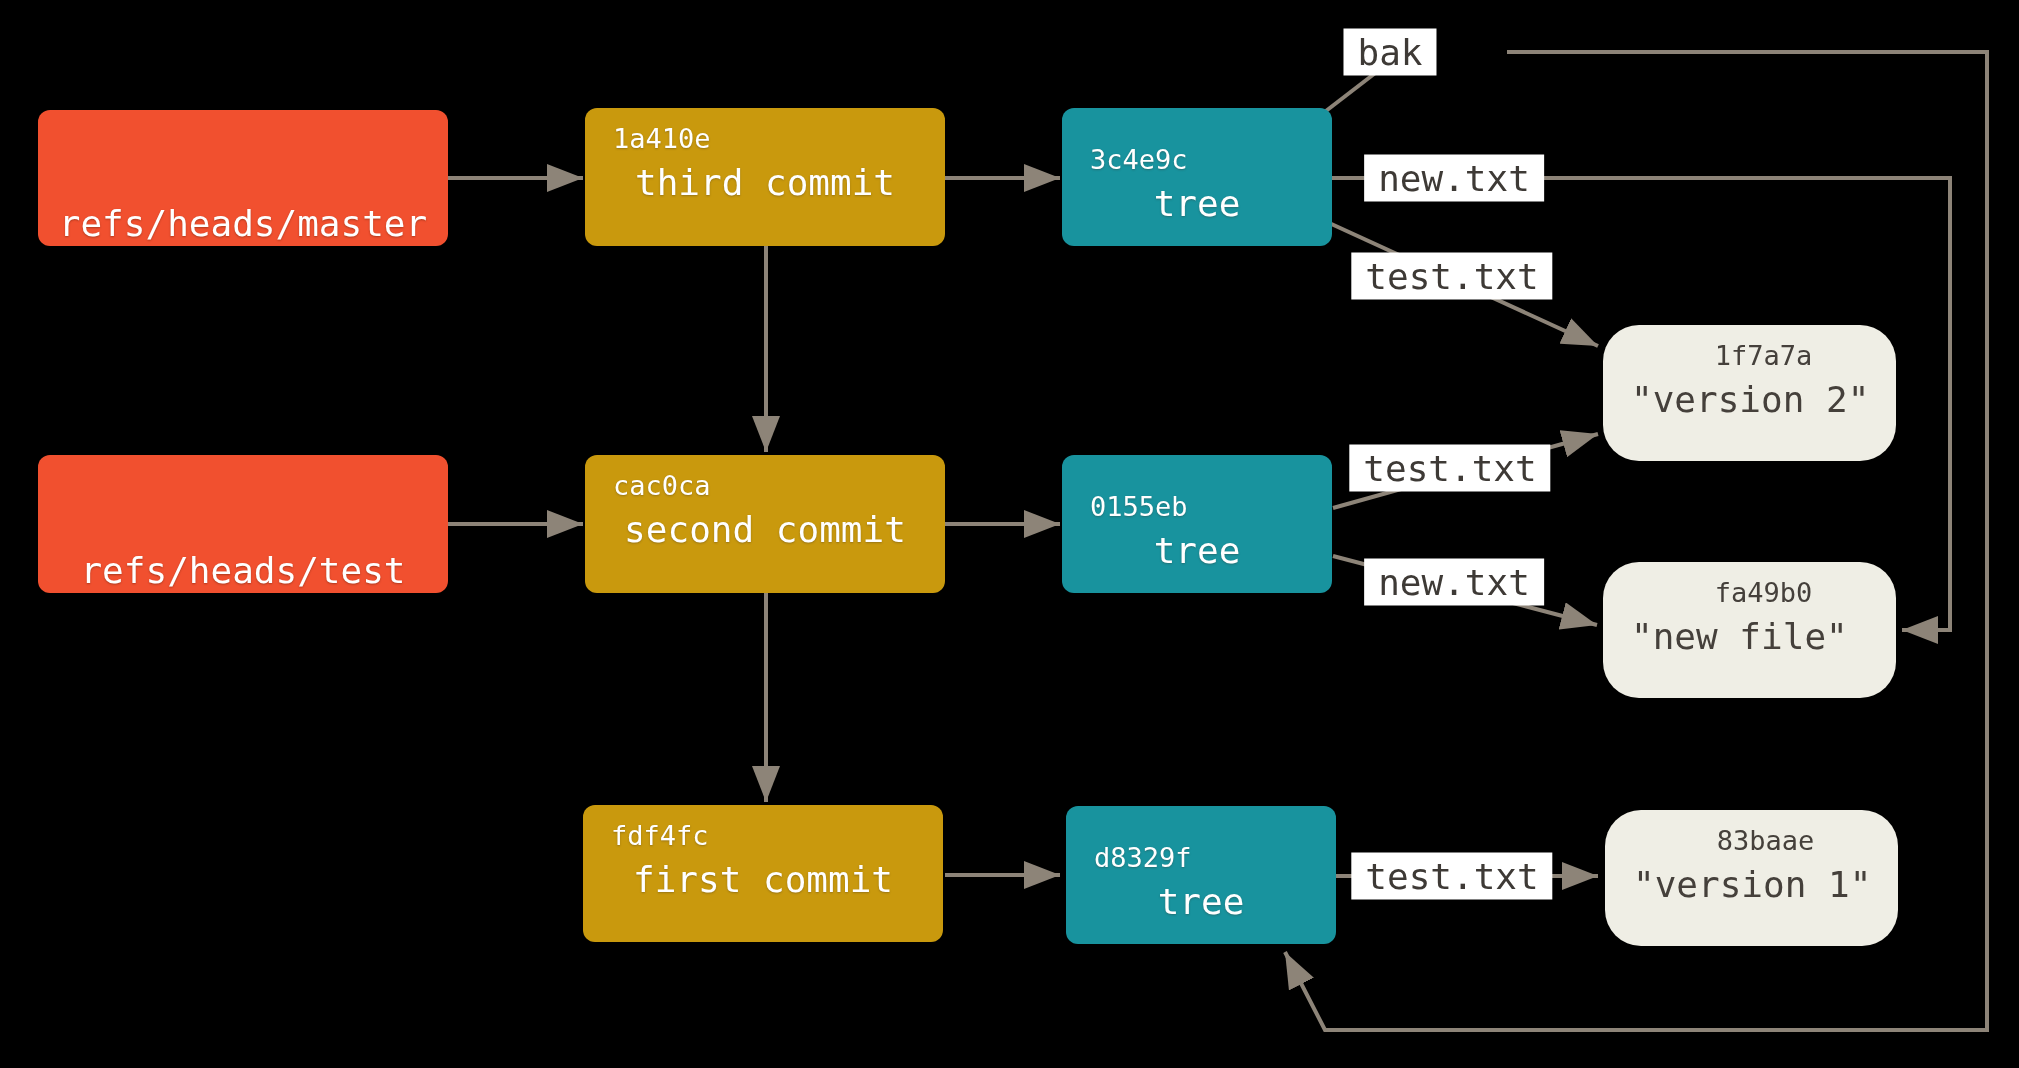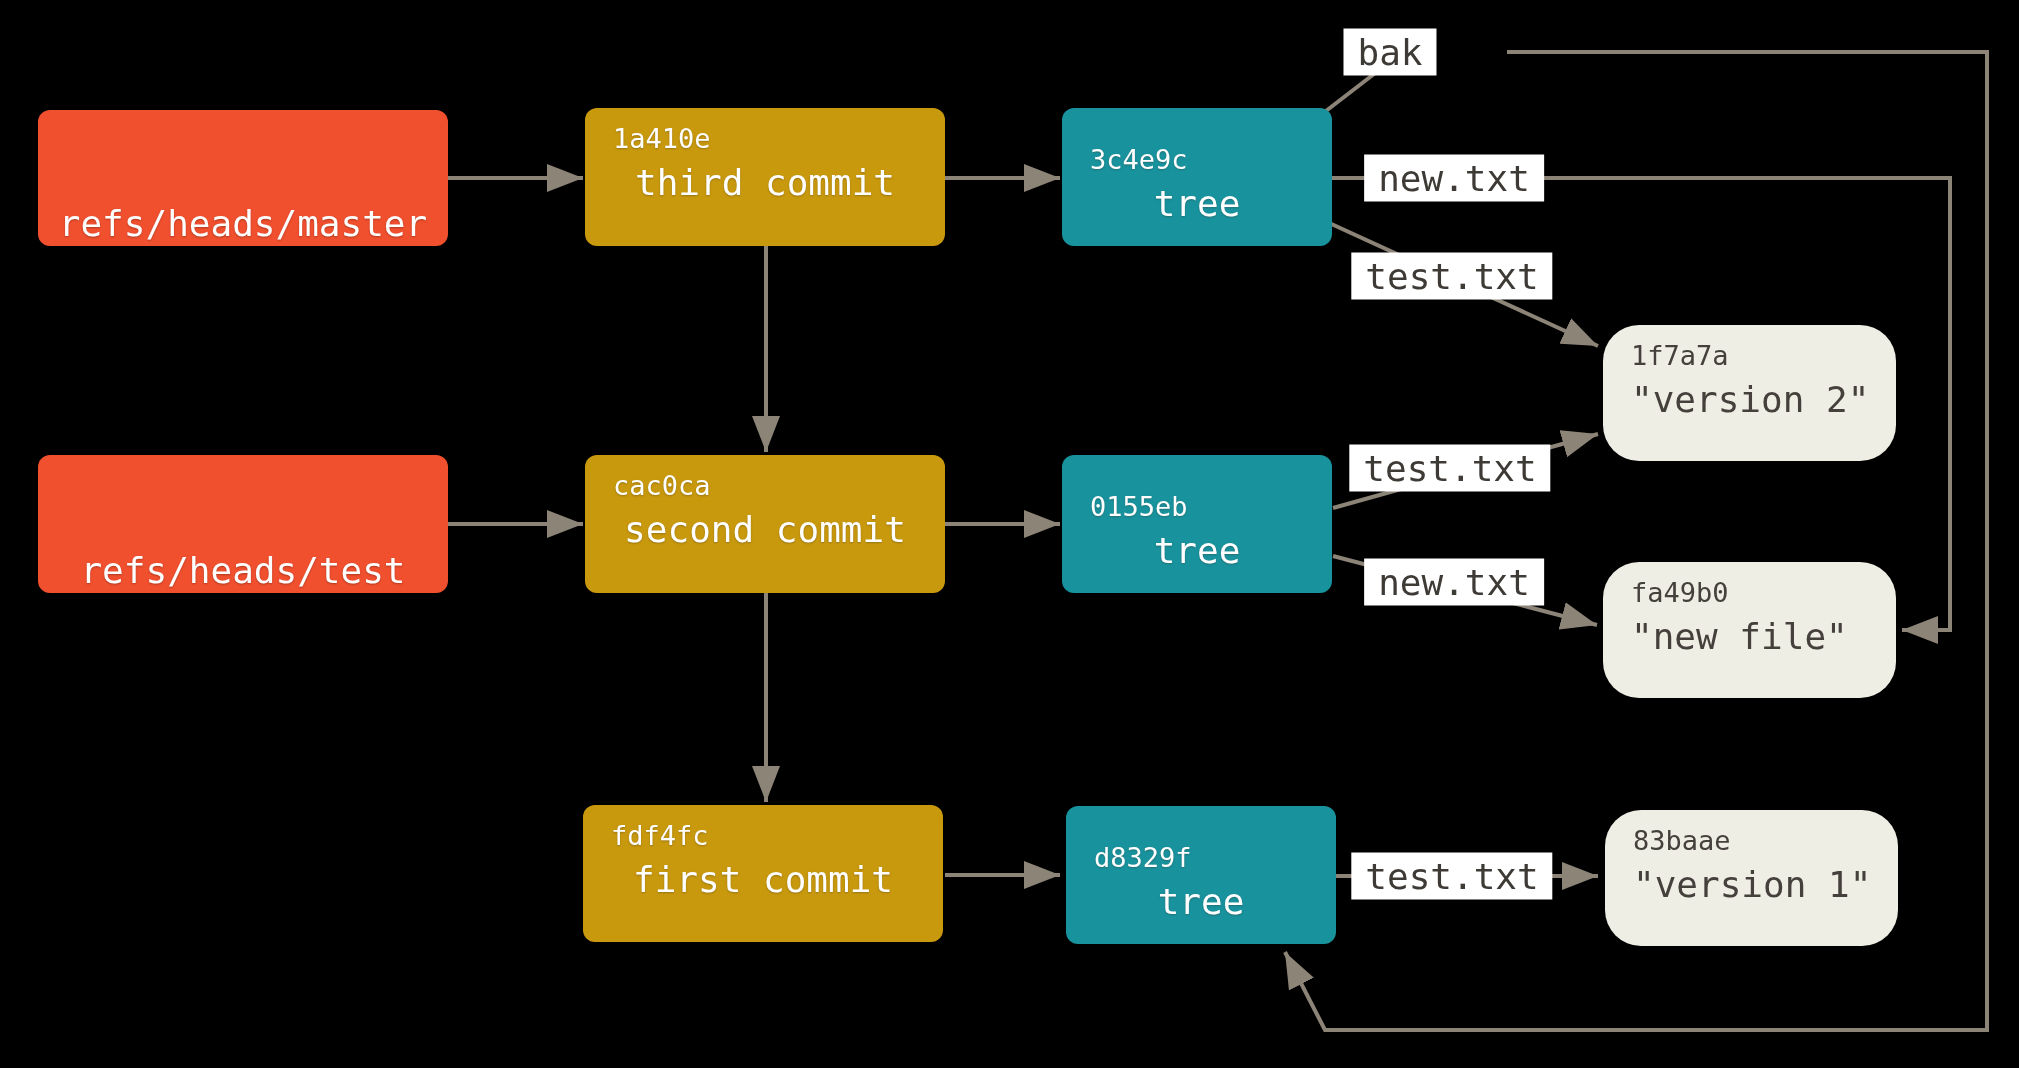--- a/index.html
+++ b/index.html
@@ -33,21 +33,21 @@
   }
   .node.ref{
     background:var(--ref);justify-content:flex-end;align-items:center;
   }
   .node.ref .body{margin:0;text-shadow:0 1px 2px rgba(90,30,10,0.45);}
   .node.commit{background:var(--commit);}
   .node.tree{background:var(--tree);justify-content:center;}
   .node.blob{
     background:var(--blob);color:var(--blobText);border-radius:36px;
   }
-  .node.blob .hash{text-shadow:none;}
+  .node.blob .hash{text-shadow:none;text-align:center;}
   .node.blob .body{justify-content:flex-start;padding-left:28px;text-shadow:none;}
   .edge-label{
     position:absolute;z-index:3;transform:translate(-50%,-50%);
     background:#ffffff;color:var(--labelText);
     font-size:36px;line-height:45px;padding:1px 14px;white-space:nowrap;
   }
 </style>
 </head>
 <body>
 

